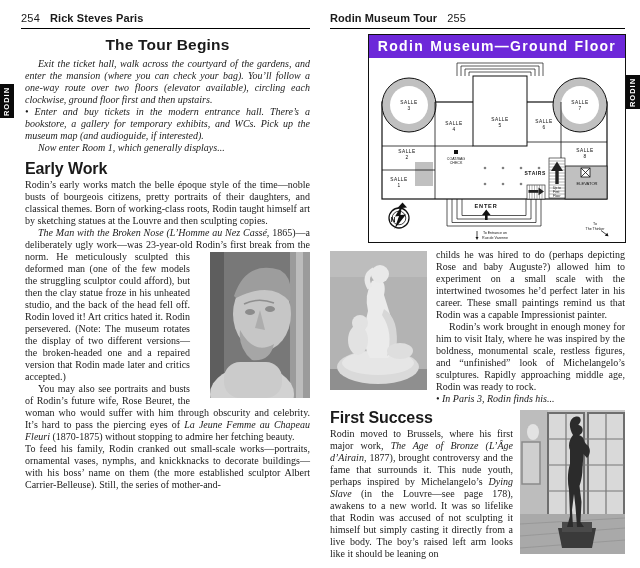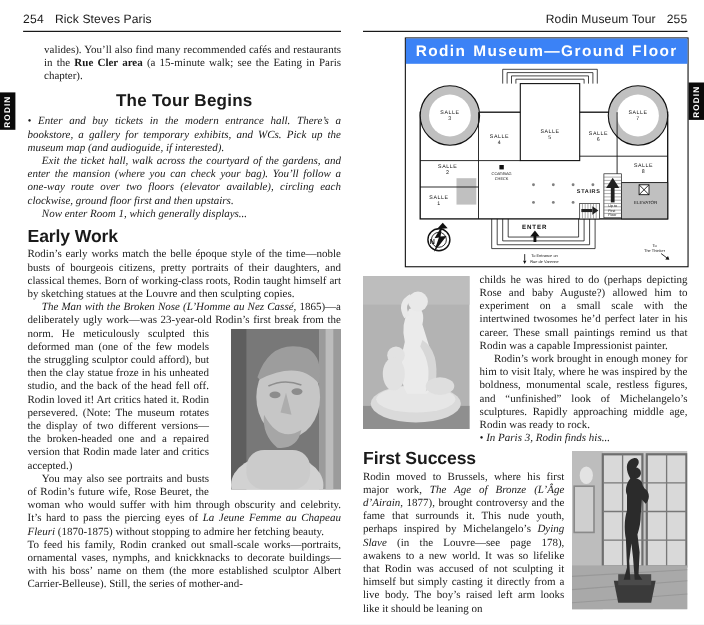--- a/index.html
+++ b/index.html
@@ -5,23 +5,23 @@
   html,body{margin:0;padding:0;background:#e8e8e8;}
   #screen{position:relative;width:640px;height:568px;background:#ffffff;overflow:hidden;
           font-family:"Liberation Serif",serif;color:#1a1a1a;}
   .page{position:absolute;top:0;width:320px;height:564px;overflow:hidden;background:#fff;}
   #left-page{left:0;} #right-page{left:320px;}
 
   
   .pg-header{display:flex;align-items:baseline;border-bottom:1.5px solid #000;
              padding-bottom:4px;font-family:"Liberation Sans",sans-serif;font-size:11px;}
   #left-page .pg-header{margin:12px 10px 0 21px;}
-  #right-page .pg-header{margin:12px 15px 0 10px;justify-content:flex-end;}
+  #right-page .pg-header{margin:12px 15px 0 10px;}
   .pgnum{font-weight:400;letter-spacing:0.2px;}
-  .pgtitle{font-weight:400;letter-spacing:0.1px;}
+  .pgtitle{font-weight:700;letter-spacing:0.1px;}
   #left-page .pgtitle{margin-left:10px;}
   #right-page .pgnum{margin-left:10px;}
 
   
   .tab{position:absolute;width:14px;height:34px;background:#0a0a0a;color:#fff;
        display:flex;align-items:center;justify-content:center;z-index:5;}
   .tab span{transform:rotate(-90deg);font-family:"Liberation Sans",sans-serif;
             font-weight:700;font-size:7.5px;letter-spacing:1px;white-space:nowrap;}
   #tab-left{left:0;top:84px;} #tab-right{left:626px;top:75px;}
 
@@ -37,21 +37,21 @@
      margin:6px 0 1px 0;letter-spacing:-0.1px;}
 
   
   .photo{display:block;}
   .float-r{float:right;margin:1px 0 2px 7px;}
   .float-l{float:left;margin:2px 9px 2px 0;}
   .clear-l{clear:left;}
 
   
   .map{width:256px;margin:5px 0 6px 38px;border:1.5px solid #111;background:#fff;}
-  .map-banner{background:#3b82f6;color:#fff;text-align:center;
+  .map-banner{background:#6d28d9;color:#fff;text-align:center;
               font-family:"Liberation Sans",sans-serif;font-weight:700;font-size:14px;
               letter-spacing:1.3px;word-spacing:1px;padding:3px 0 4px 0;}
   .map svg{display:block;}
   .mt{font-family:"Liberation Sans",sans-serif;fill:#111;}
   .rm{font-size:4.8px;letter-spacing:0.5px;text-anchor:middle;}
   .tn{font-size:3.6px;text-anchor:middle;}
   .tn2{font-size:3.3px;}
   .st{font-size:5px;font-weight:700;letter-spacing:0.6px;}
   .en{font-size:5.6px;font-weight:700;letter-spacing:0.8px;text-anchor:middle;}
   .nl{font-size:6.5px;font-weight:700;text-anchor:middle;}
@@ -64,26 +64,25 @@
 
 <div id="screen">
 
   <div class="page" id="left-page">
     <div class="pg-header">
       <span class="pgnum">254</span>
       <span class="pgtitle">Rick Steves Paris</span>
     </div>
 
     <div class="lp-body">
-      <p class="intro"><span>valides). You’ll also find many recommended cafés and restaurants in the </span><b>Rue Cler area</b><span> (a 15-minute walk; see the Eating in Paris chapter).</span></p>
 
       <h2>The Tour Begins</h2>
 
+      <p class="it ind">Exit the ticket hall, walk across the courtyard of the gardens, and enter the mansion (where you can check your bag). You’ll follow a one-way route over two floors (elevator available), circling each clockwise, ground floor first and then upstairs.</p>
       <p class="it">• Enter and buy tickets in the modern entrance hall. There’s a bookstore, a gallery for temporary exhibits, and WCs. Pick up the museum map (and audioguide, if interested).</p>
-      <p class="it ind">Exit the ticket hall, walk across the courtyard of the gardens, and enter the mansion (where you can check your bag). You’ll follow a one-way route over two floors (elevator available), circling each clockwise, ground floor first and then upstairs.</p>
       <p class="it ind">Now enter Room 1, which generally displays...</p>
 
       <h3>Early Work</h3>
       <p>Rodin’s early works match the belle époque style of the time—noble busts of bourgeois citizens, pretty portraits of their daughters, and classical themes. Born of working-class roots, Rodin taught himself art by sketching statues at the Louvre and then sculpting copies.</p>
 
       <p class="ind"><span class="it">The Man with the Broken Nose (L’Homme au Nez Cassé, </span><span>1865)—a deliberately ugly work—was 23-year-old Rodin’s first break from </span><span class="photo float-r"><svg width="100" height="146" viewBox="0 0 100 146" xmlns="http://www.w3.org/2000/svg">
           <rect width="100" height="146" fill="#787878"></rect>
           <rect width="14" height="146" fill="#5e5e5e"></rect>
           <rect x="80" width="20" height="146" fill="#9b9b9b"></rect>
           <rect x="86" width="7" height="146" fill="#bcbcbc"></rect>

